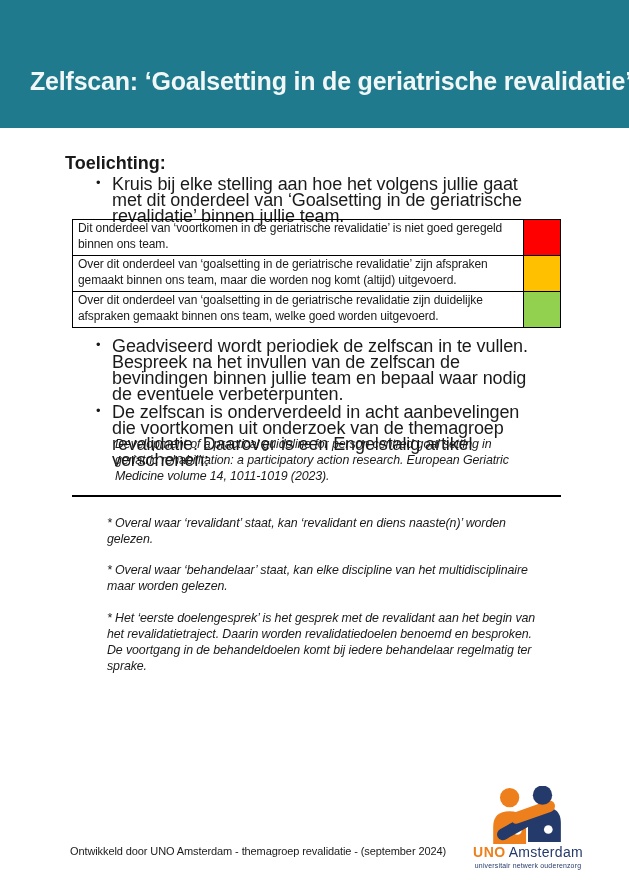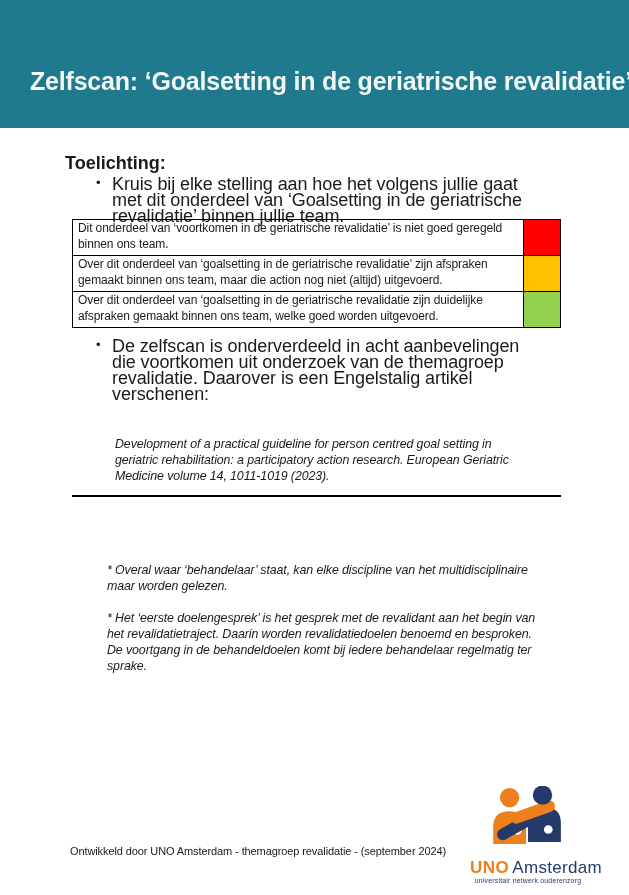--- a/index.html
+++ b/index.html
@@ -34,21 +34,21 @@
   .citation{position:absolute;left:107px;top:428px;width:412px;margin:8px;font-style:italic;font-size:12.4px;line-height:16px;letter-spacing:-0.1px;}
   .rule{position:absolute;left:72px;top:495px;width:489px;height:0;border-top:2px solid #000;}
   .note{position:absolute;left:107px;width:440px;margin:0;font-style:italic;font-size:12.4px;line-height:16px;letter-spacing:-0.1px;}
   #note-0{top:515px;}
   #note-1{top:562px;}
   #note-2{top:610px;}
   
   .credit{position:absolute;left:70px;top:845px;margin:0;font-size:11px;letter-spacing:-0.1px;}
   .logo{position:absolute;left:470px;top:786px;width:116px;text-align:center;}
   .logo svg{display:block;margin:0 auto;}
-  .logo-word{font-size:17px;line-height:15px;margin-top:16px;white-space:nowrap;text-align:right;}
+  .logo-word{font-size:14px;line-height:15px;margin-top:1px;white-space:nowrap;}
   .logo-word .uno{color:#ee7f1d;font-weight:700;letter-spacing:0.5px;}
   .logo-word .ams{color:#233a6a;font-weight:400;margin-left:3px;letter-spacing:0.3px;}
   .tagline{font-size:6.9px;color:#233a6a;margin-top:2px;letter-spacing:0.2px;white-space:nowrap;}
 </style>
 </head>
 <body>
 
 <div class="page">
 
   <header class="band">
@@ -63,40 +63,44 @@
     </li>
   </ul>
 
   <table class="legend">
     <tbody>
       <tr>
         <td>Dit onderdeel van ‘voortkomen in de geriatrische revalidatie’ is niet goed geregeld binnen ons team.</td>
         <td class="swatch sw-red"></td>
       </tr>
       <tr>
-        <td>Over dit onderdeel van ‘goalsetting in de geriatrische revalidatie’ zijn afspraken gemaakt binnen ons team, maar die action nog niet (altijd) uitgevoerd.</td>
+        <td>Over dit onderdeel van ‘goalsetting in de geriatrische revalidatie’ zijn afspraken gemaakt binnen ons team, maar die worden nog komt (altijd) uitgevoerd.</td>
         <td class="swatch sw-amber"></td>
       </tr>
       <tr>
         <td>Over dit onderdeel van ‘goalsetting in de geriatrische revalidatie zijn duidelijke afspraken gemaakt binnen ons team, welke goed worden uitgevoerd.</td>
         <td class="swatch sw-green"></td>
       </tr>
     </tbody>
   </table>
 
   <ul class="blist" id="advice-list">
     <li>
+      <span>Geadviseerd wordt periodiek de zelfscan in te vullen. Bespreek na het invullen van de zelfscan de bevindingen binnen jullie team en bepaal waar nodig de eventuele verbeterpunten.</span>
+    </li>
+    <li>
       <span>De zelfscan is onderverdeeld in acht aanbevelingen die voortkomen uit onderzoek van de themagroep revalidatie. Daarover is een Engelstalig artikel verschenen:</span>
     </li>
   </ul>
 
   <p class="citation">Development of a practical guideline for person centred goal setting in geriatric rehabilitation: a participatory action research. European Geriatric Medicine volume 14, 1011-1019 (2023).</p>
 
   <div class="rule"></div>
 
+  <p class="note" id="note-0">* Overal waar ‘revalidant’ staat, kan ‘revalidant en diens naaste(n)’ worden gelezen.</p>
   <p class="note" id="note-1">* Overal waar ‘behandelaar’ staat, kan elke discipline van het multidisciplinaire maar worden gelezen.</p>
   <p class="note" id="note-2">* Het ‘eerste doelengesprek’ is het gesprek met de revalidant aan het begin van het revalidatietraject. Daarin worden revalidatiedoelen benoemd en besproken. De voortgang in de behandeldoelen komt bij iedere behandelaar regelmatig ter sprake.</p>
 
   <p class="credit">Ontwikkeld door UNO Amsterdam - themagroep revalidatie - (september 2024)</p>
 
   <div class="logo">
     <svg width="78" height="58" viewBox="0 0 80 60" aria-hidden="true">
 
       <path d="M4,60 V42 Q4,26 21,26 Q38,26 38,42 V60 Z" fill="#ee7f1d"></path>
 

